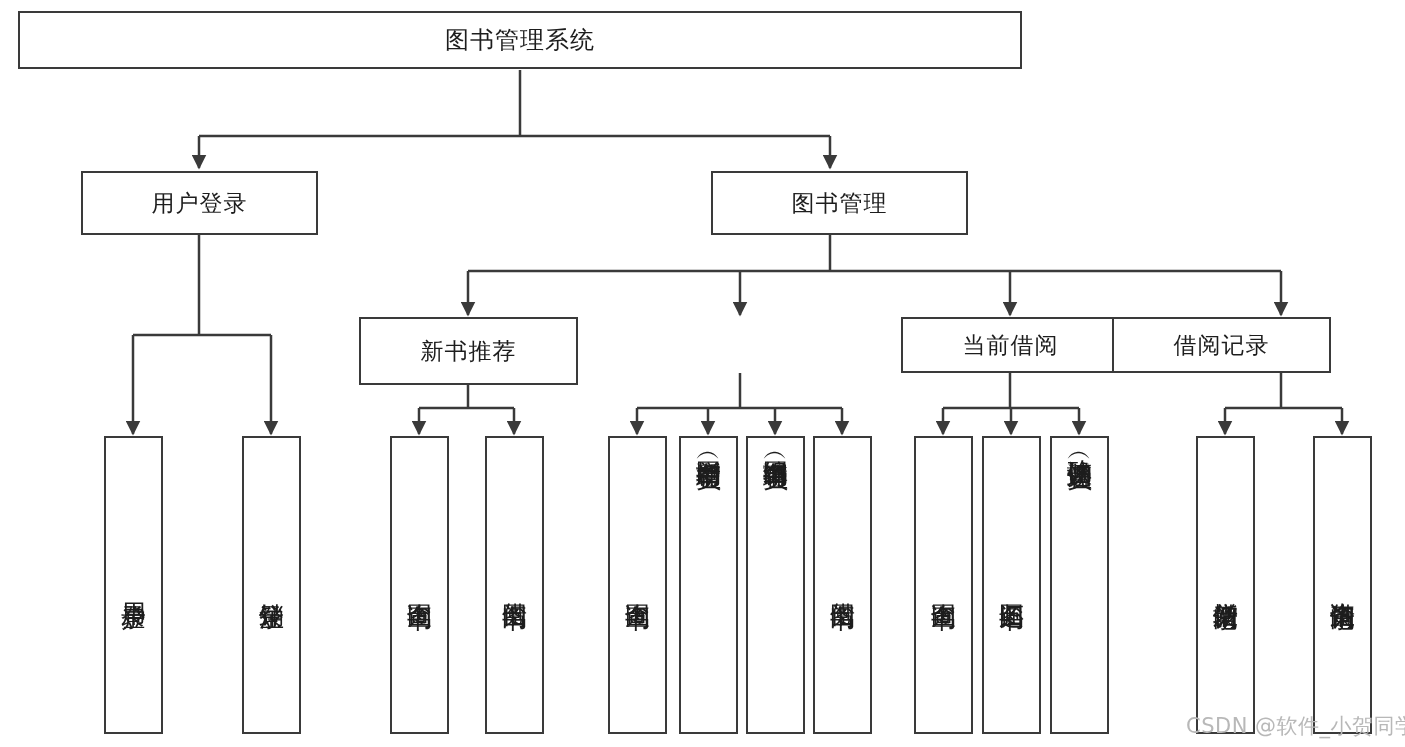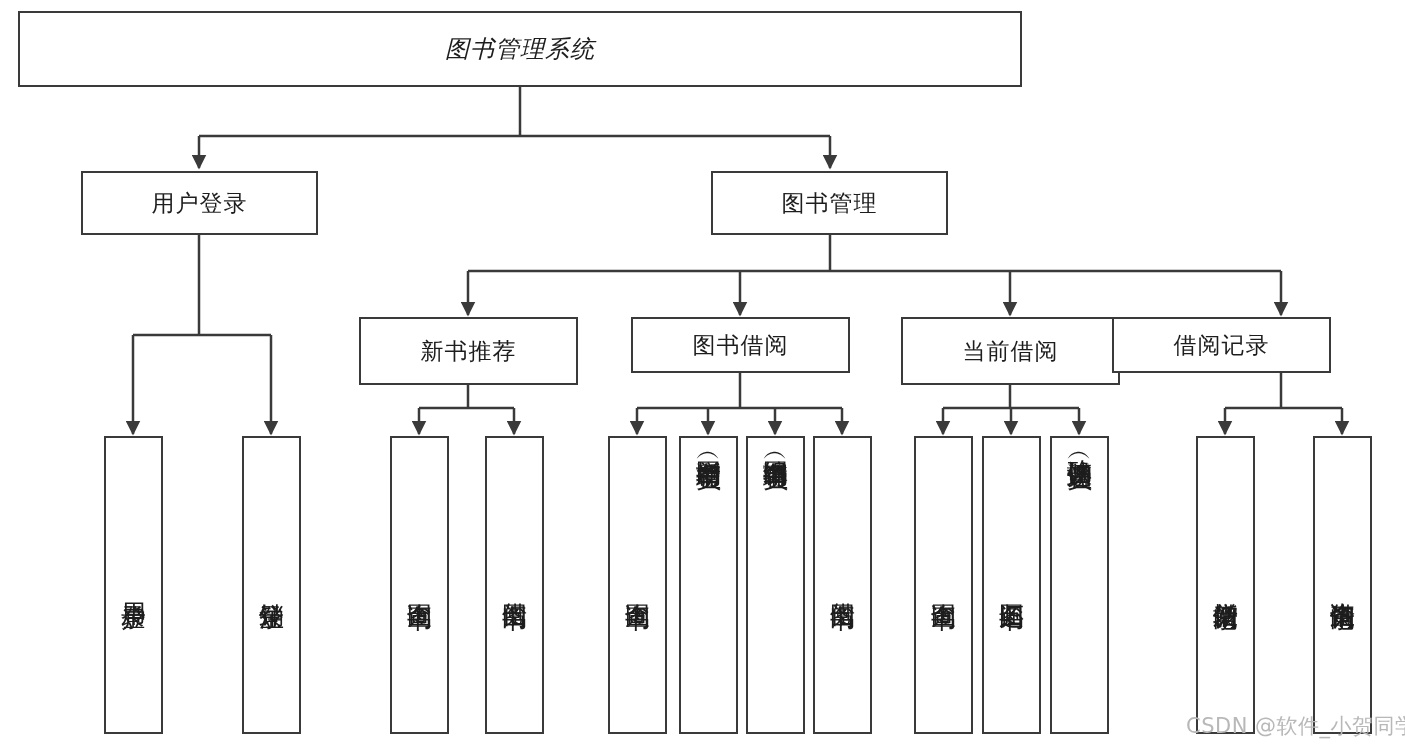--- a/index.html
+++ b/index.html
@@ -123,28 +123,27 @@
       <path d="M 1011 408 L 1011 434" marker-end="url(#arrow)"></path>
       <path d="M 1079 408 L 1079 434" marker-end="url(#arrow)"></path>
 
       <path d="M 1281 373 L 1281 408"></path>
       <path d="M 1225 408 L 1342 408"></path>
       <path d="M 1225 408 L 1225 434" marker-end="url(#arrow)"></path>
       <path d="M 1342 408 L 1342 434" marker-end="url(#arrow)"></path>
     </g>
   </svg>
 
-  <div class="node h title" style="left:18px; top:11px; width:1004px; height:76px;font-style:italic;">图书管理系统</div>
+  <div class="node h title" style="left:18px; top:11px; width:1004px; height:58px;">图书管理系统</div>
 
   <div class="node h" style="left:81px; top:171px; width:237px; height:64px;">用户登录</div>
-  <div class="node h" style="left:711px; top:171px; width:237px; height:64px;">图书管理</div>
+  <div class="node h" style="left:711px; top:171px; width:257px; height:64px;">图书管理</div>
 
   <div class="node h" style="left:359px; top:317px; width:219px; height:68px;">新书推荐</div>
-  <div class="node h" style="left:631px; top:317px; width:219px; height:56px;">图书借阅</div>
-  <div class="node h" style="left:901px; top:317px; width:219px; height:68px;">当前借阅</div>
+  <div class="node h" style="left:901px; top:317px; width:219px; height:56px;">当前借阅</div>
   <div class="node h" style="left:1112px; top:317px; width:219px; height:56px;">借阅记录</div>
 
   <div class="node v mid" style="left:104px; top:436px; width:59px; height:298px;">
     <span class="vtext">用户登录</span>
   </div>
   <div class="node v mid" style="left:242px; top:436px; width:59px; height:298px;">
     <span class="vtext">注销登录</span>
   </div>
 
   <div class="node v mid" style="left:390px; top:436px; width:59px; height:298px;">

